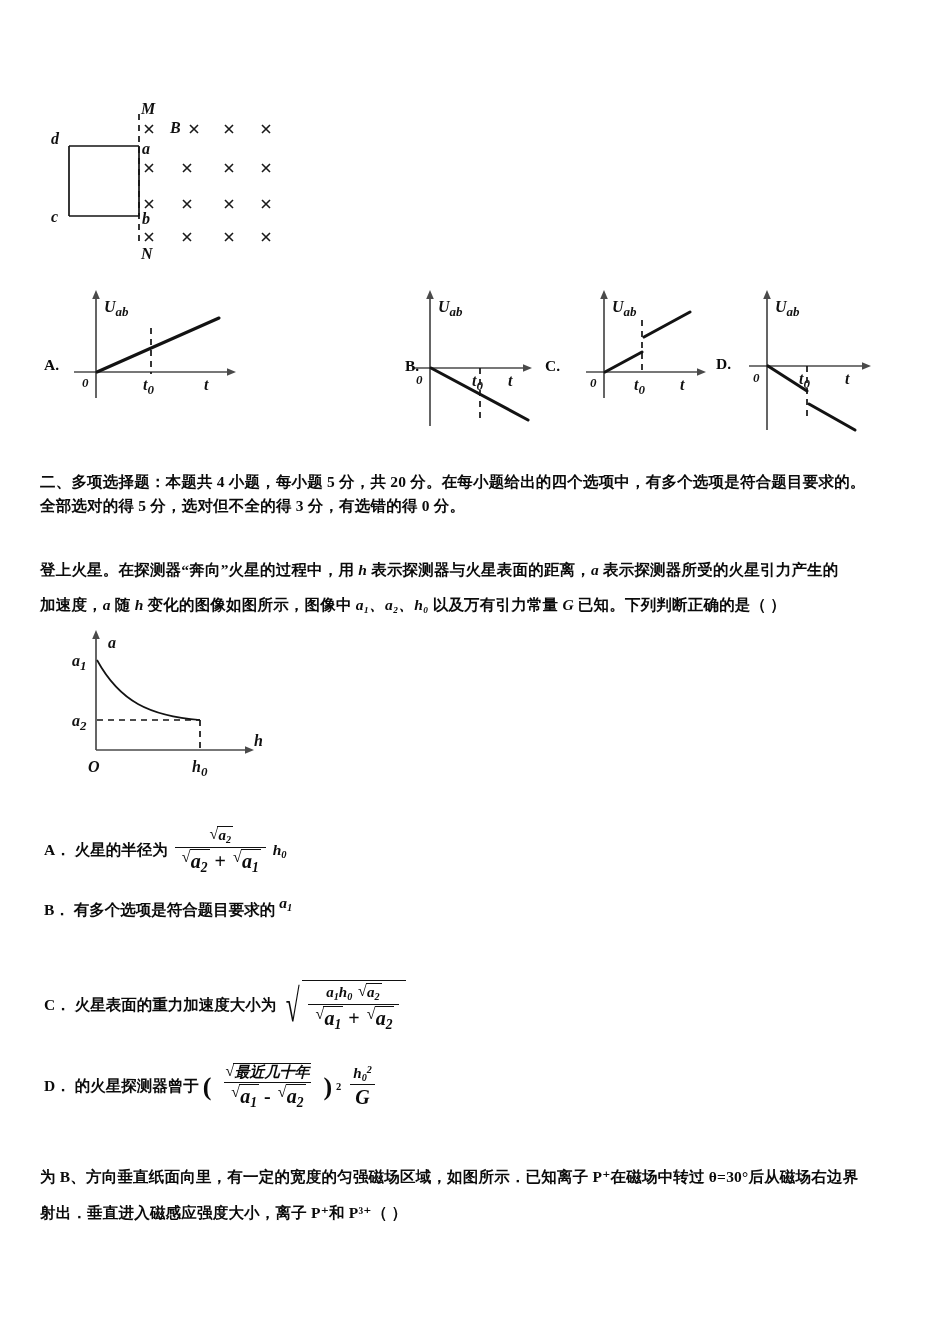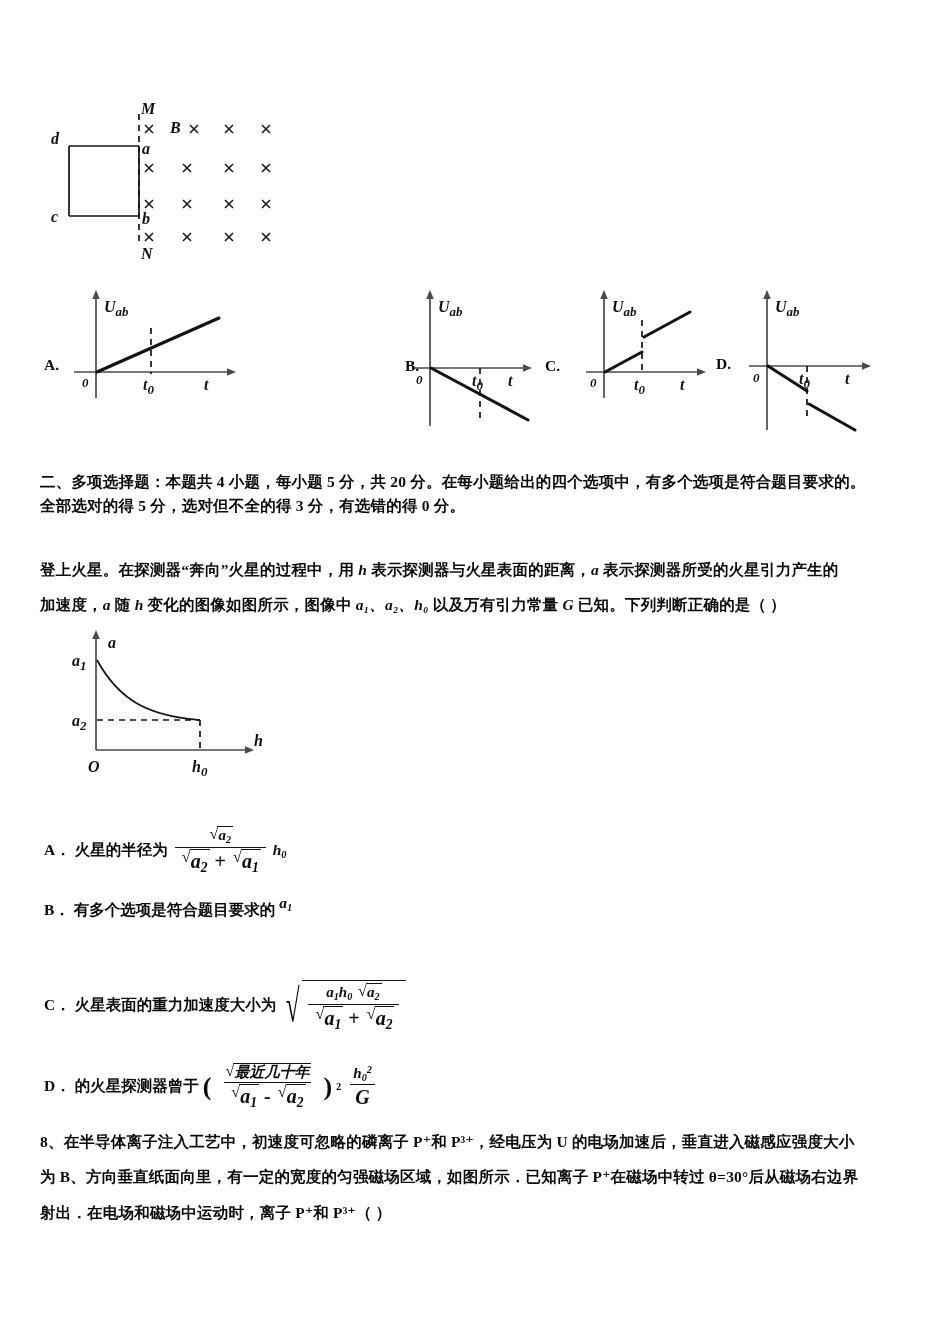--- a/index.html
+++ b/index.html
@@ -344,17 +344,16 @@
       </span>
     </span>
     <span class="paren">)</span>
       <sup style="font-style:normal">2</sup>
     <span class="frac">
       <span class="num"><span class="math"><span>h</span><sub>0</sub><sup>2</sup></span></span>
       <span class="den"><span class="math">G</span></span>
     </span>
   </div>
 
-  <div class="para" style="left:40px; top:1125px;">8、在半导体离子注入工艺中，初速度可忽略的磷离子 P⁺和 P³⁺，经电压为 U 的电场加速后，垂直进入磁感应强度大小</div>
   <div class="para" style="left:40px; top:1160px;text-align:right;">为 B、方向垂直纸面向里，有一定的宽度的匀强磁场区域，如图所示．已知离子 P⁺在磁场中转过 θ=30°后从磁场右边界</div>
-  <div class="para" style="left:40px; top:1196px;">射出．在电场和磁场中运动时，离子 P⁺和 P³⁺（      ）</div>
+  <div class="para" style="left:40px; top:1196px;">射出．垂直进入磁感应强度大小，离子 P⁺和 P³⁺（      ）</div>
 
 </div>
 
 </body></html>

